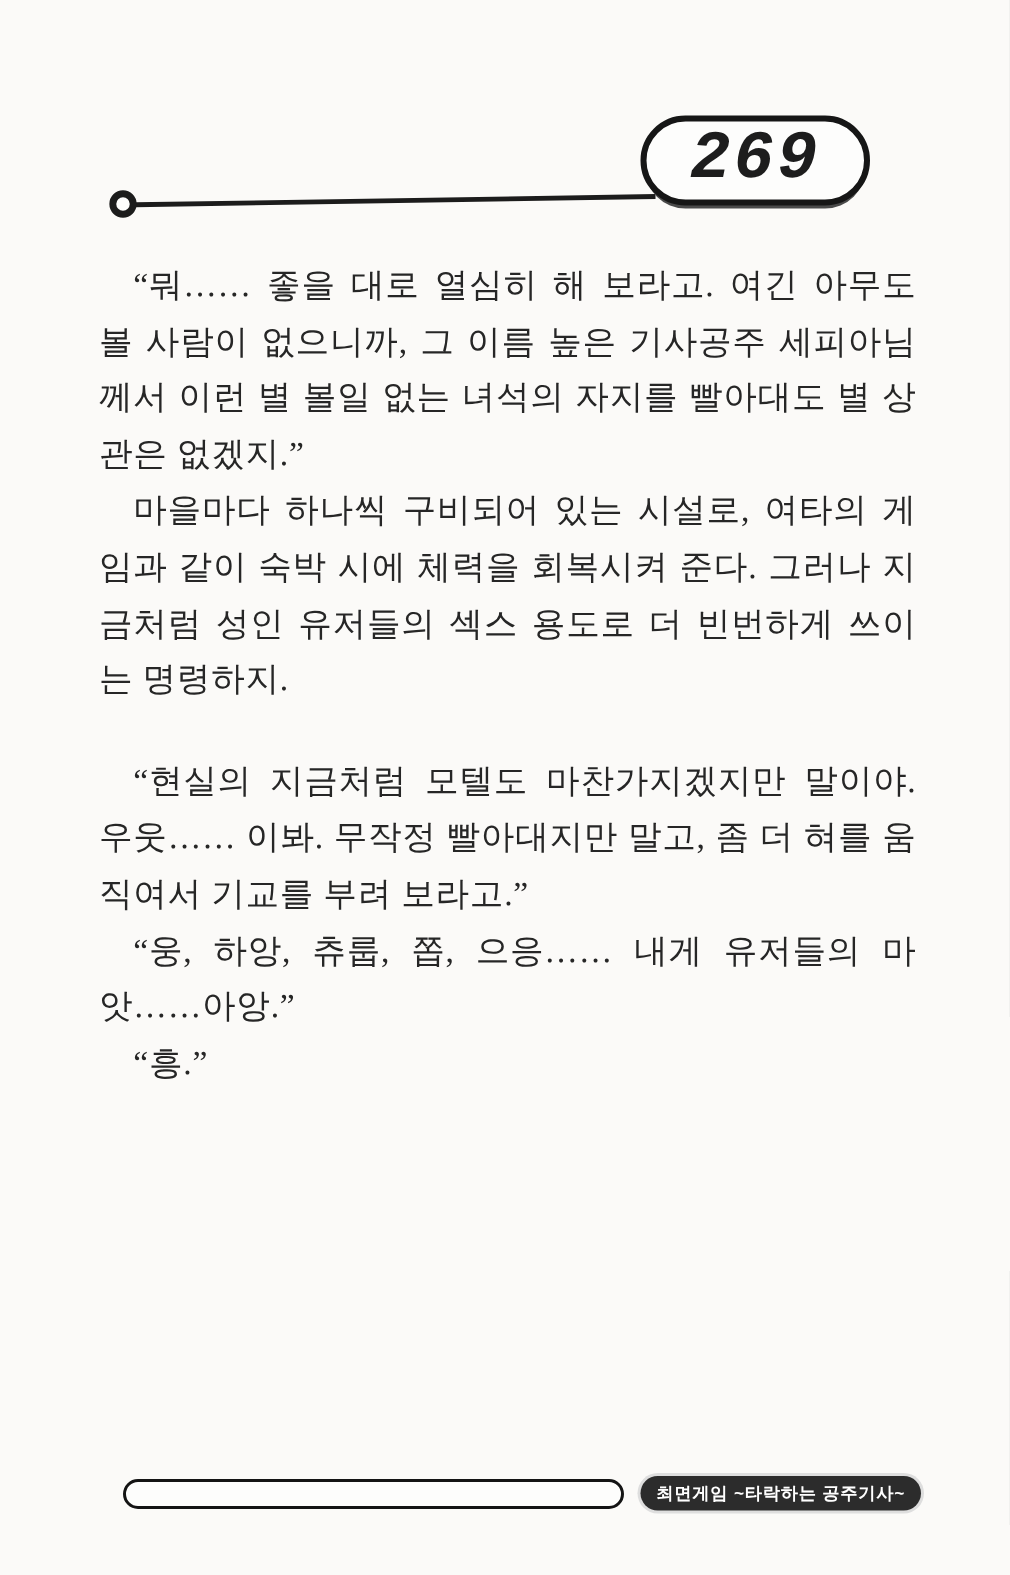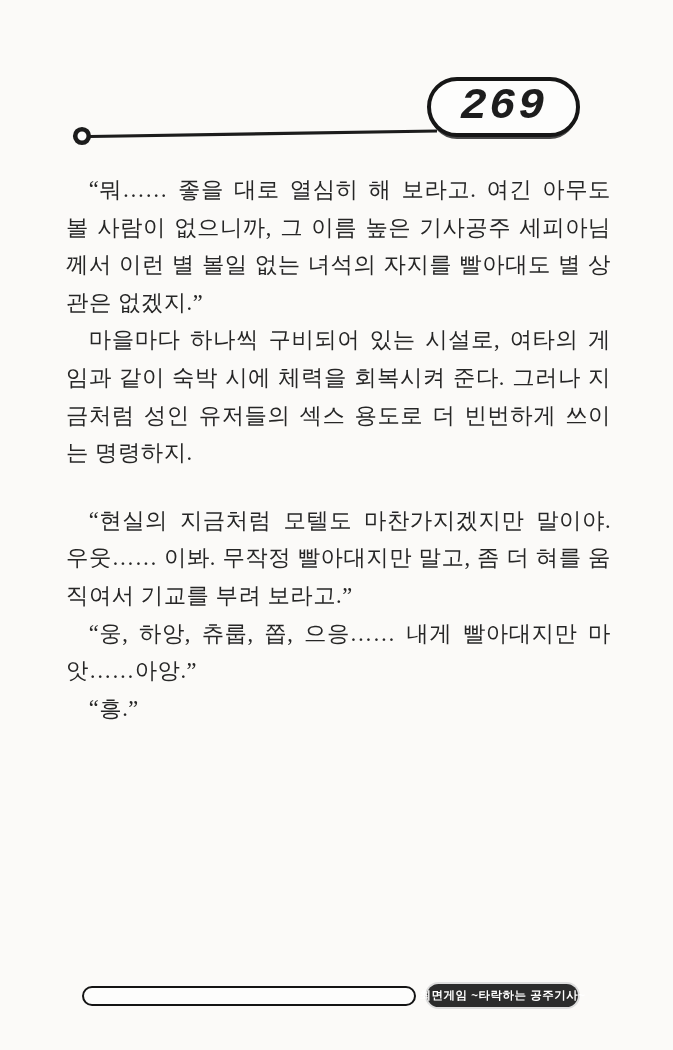--- a/index.html
+++ b/index.html
@@ -80,21 +80,21 @@
     height: 20px;
     box-sizing: border-box;
     background: #fdfdfc;
     border: 2.5px solid #141414;
     border-radius: 11px;
   }
   .footer-title-badge {
     position: absolute;
     left: 427px;
     top: 984px;
-    width: 151px;
+    width: 187px;
     height: 23px;
     background: #2c2c2c;
     border-radius: 12px;
     box-shadow: 0 0 0 2px #dedede;
     display: flex;
     align-items: center;
     justify-content: center;
   }
   .footer-title-badge span {
     font-family: "Liberation Sans", sans-serif;
@@ -116,21 +116,21 @@
   </svg>
 
   <div class="page-number-badge">
     <span>269</span>
   </div>
 
   <div class="text-block">
     <p>“뭐…… 좋을 대로 열심히 해 보라고. 여긴 아무도 볼 사람이 없으니까, 그 이름 높은 기사공주 세피아님께서 이런 별 볼일 없는 녀석의 자지를 빨아대도 별 상관은 없겠지.”</p>
     <p>마을마다 하나씩 구비되어 있는 시설로, 여타의 게임과 같이 숙박 시에 체력을 회복시켜 준다. 그러나 지금처럼 성인 유저들의 섹스 용도로 더 빈번하게 쓰이는 명령하지.</p>
     <p class="gap">“현실의 지금처럼 모텔도 마찬가지겠지만 말이야. 우웃…… 이봐. 무작정 빨아대지만 말고, 좀 더 혀를 움직여서 기교를 부려 보라고.”</p>
-    <p>“웅, 하앙, 츄룹, 쫍, 으응…… 내게 빨아대지만 마앗……아앙.”</p>
+    <p>“웅, 하앙, 츄룹, 쫍, 으응…… 내게 유저들의 마앗……아앙.”</p>
     <p>“흥.”</p>
   </div>
 
   <div class="footer-bar"></div>
   <div class="footer-title-badge">
     <span>최면게임 ~타락하는 공주기사~</span>
   </div>
 
 </div>
 

